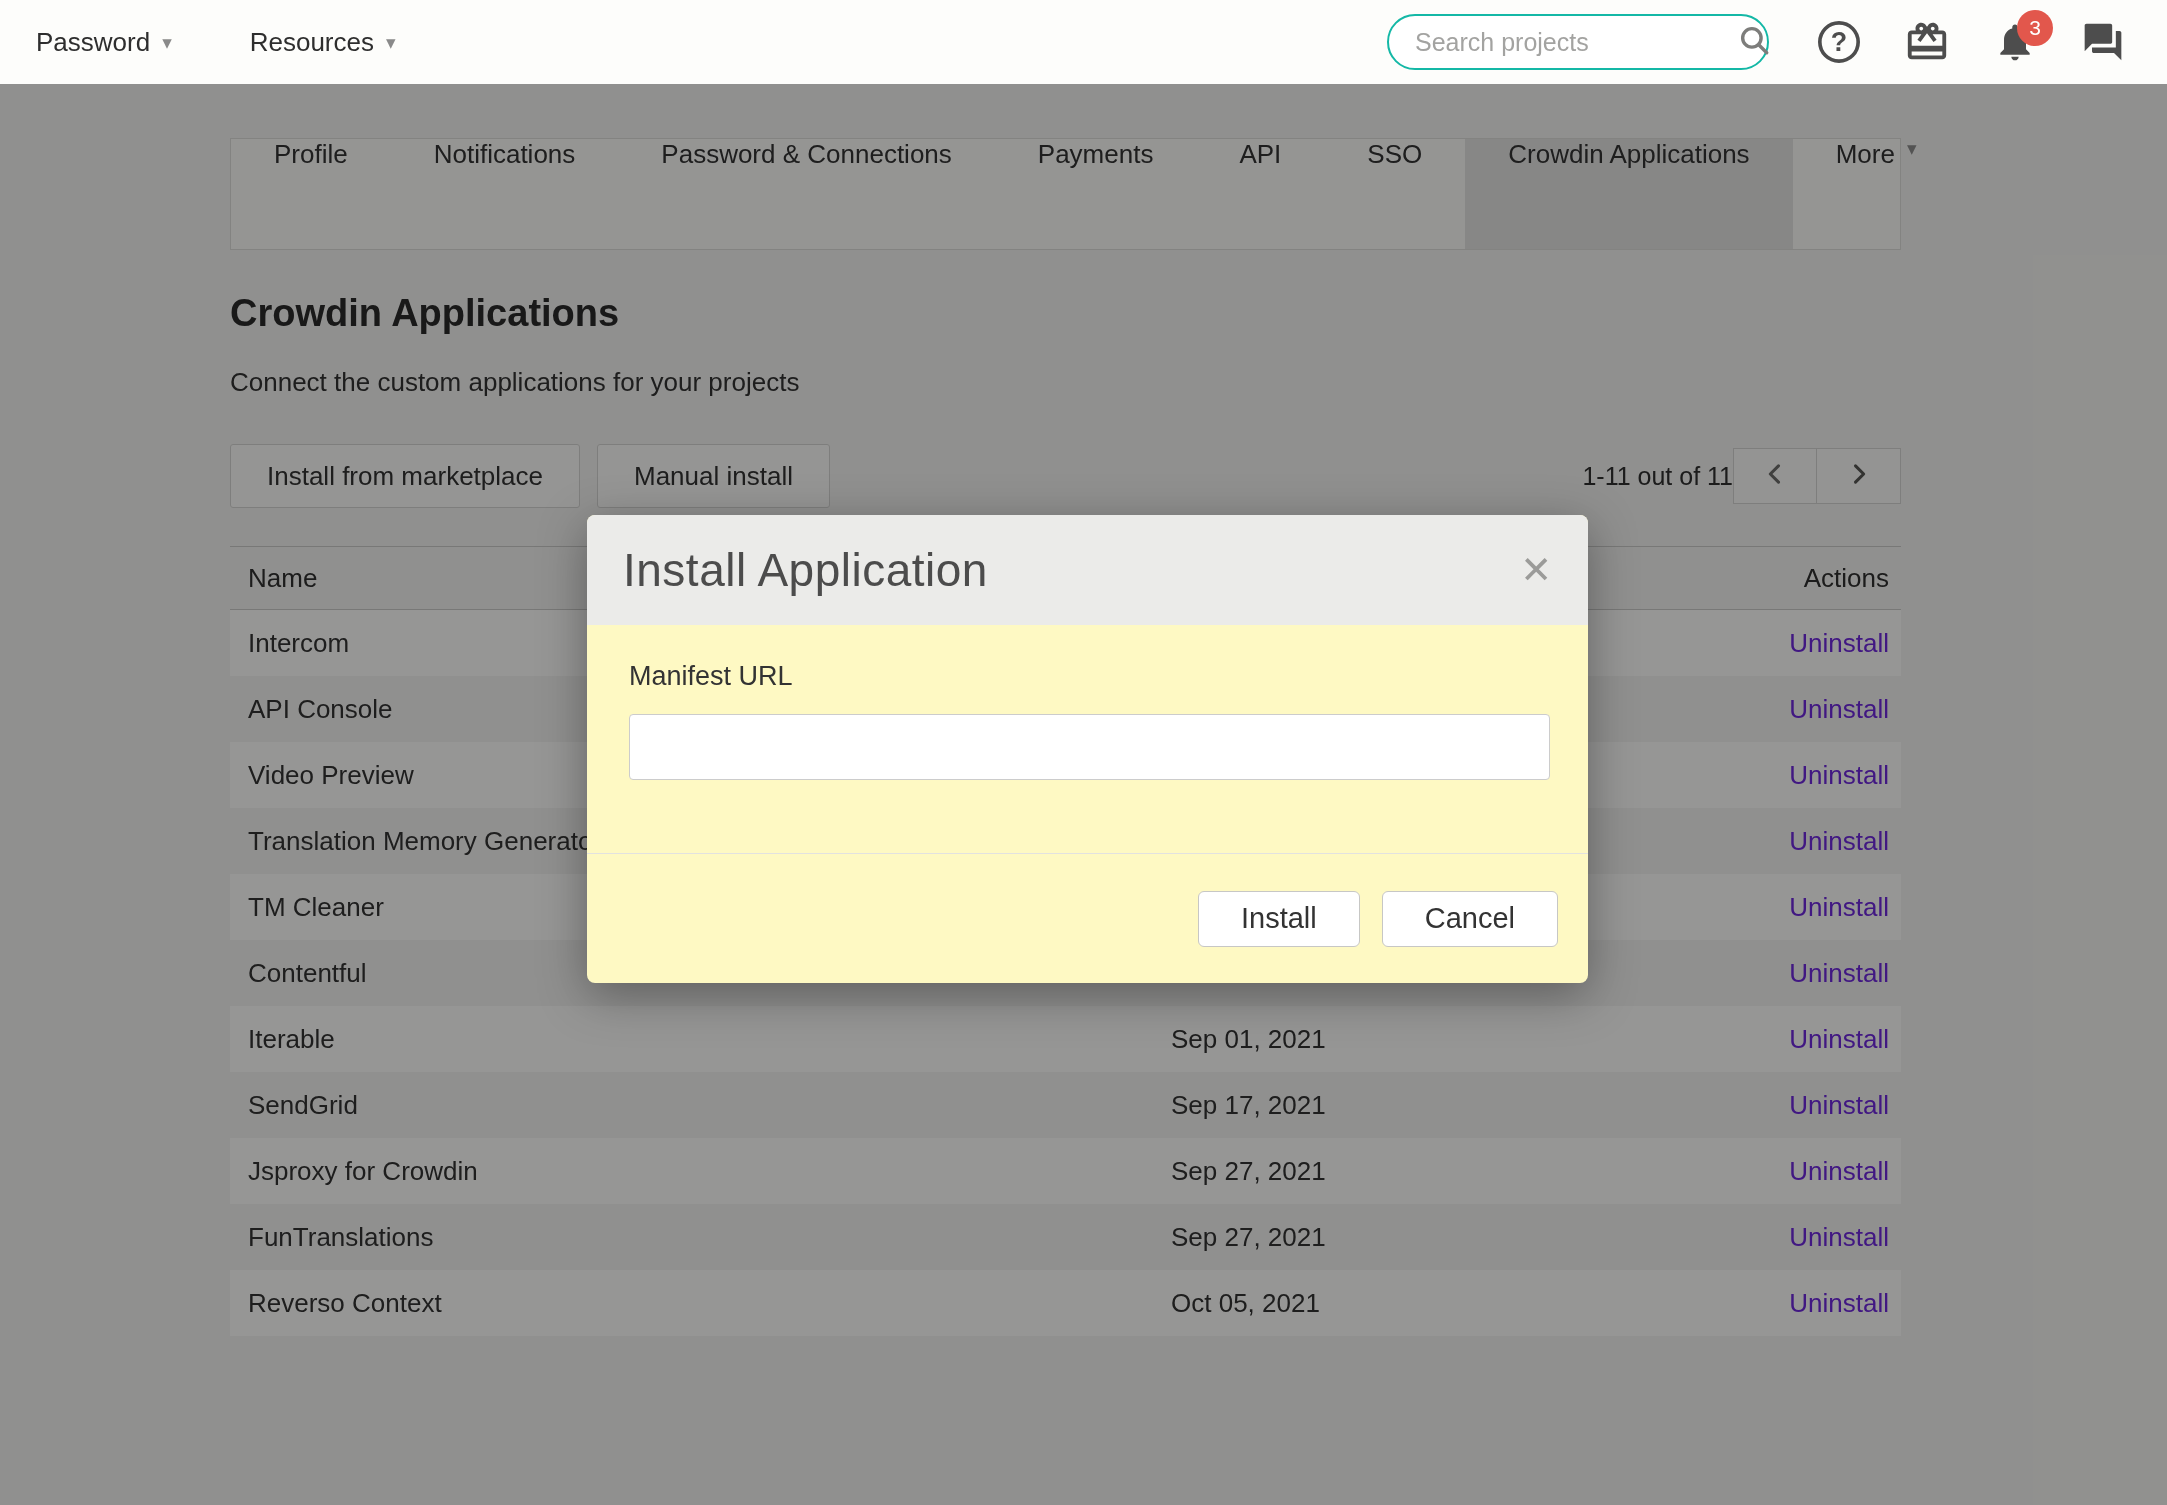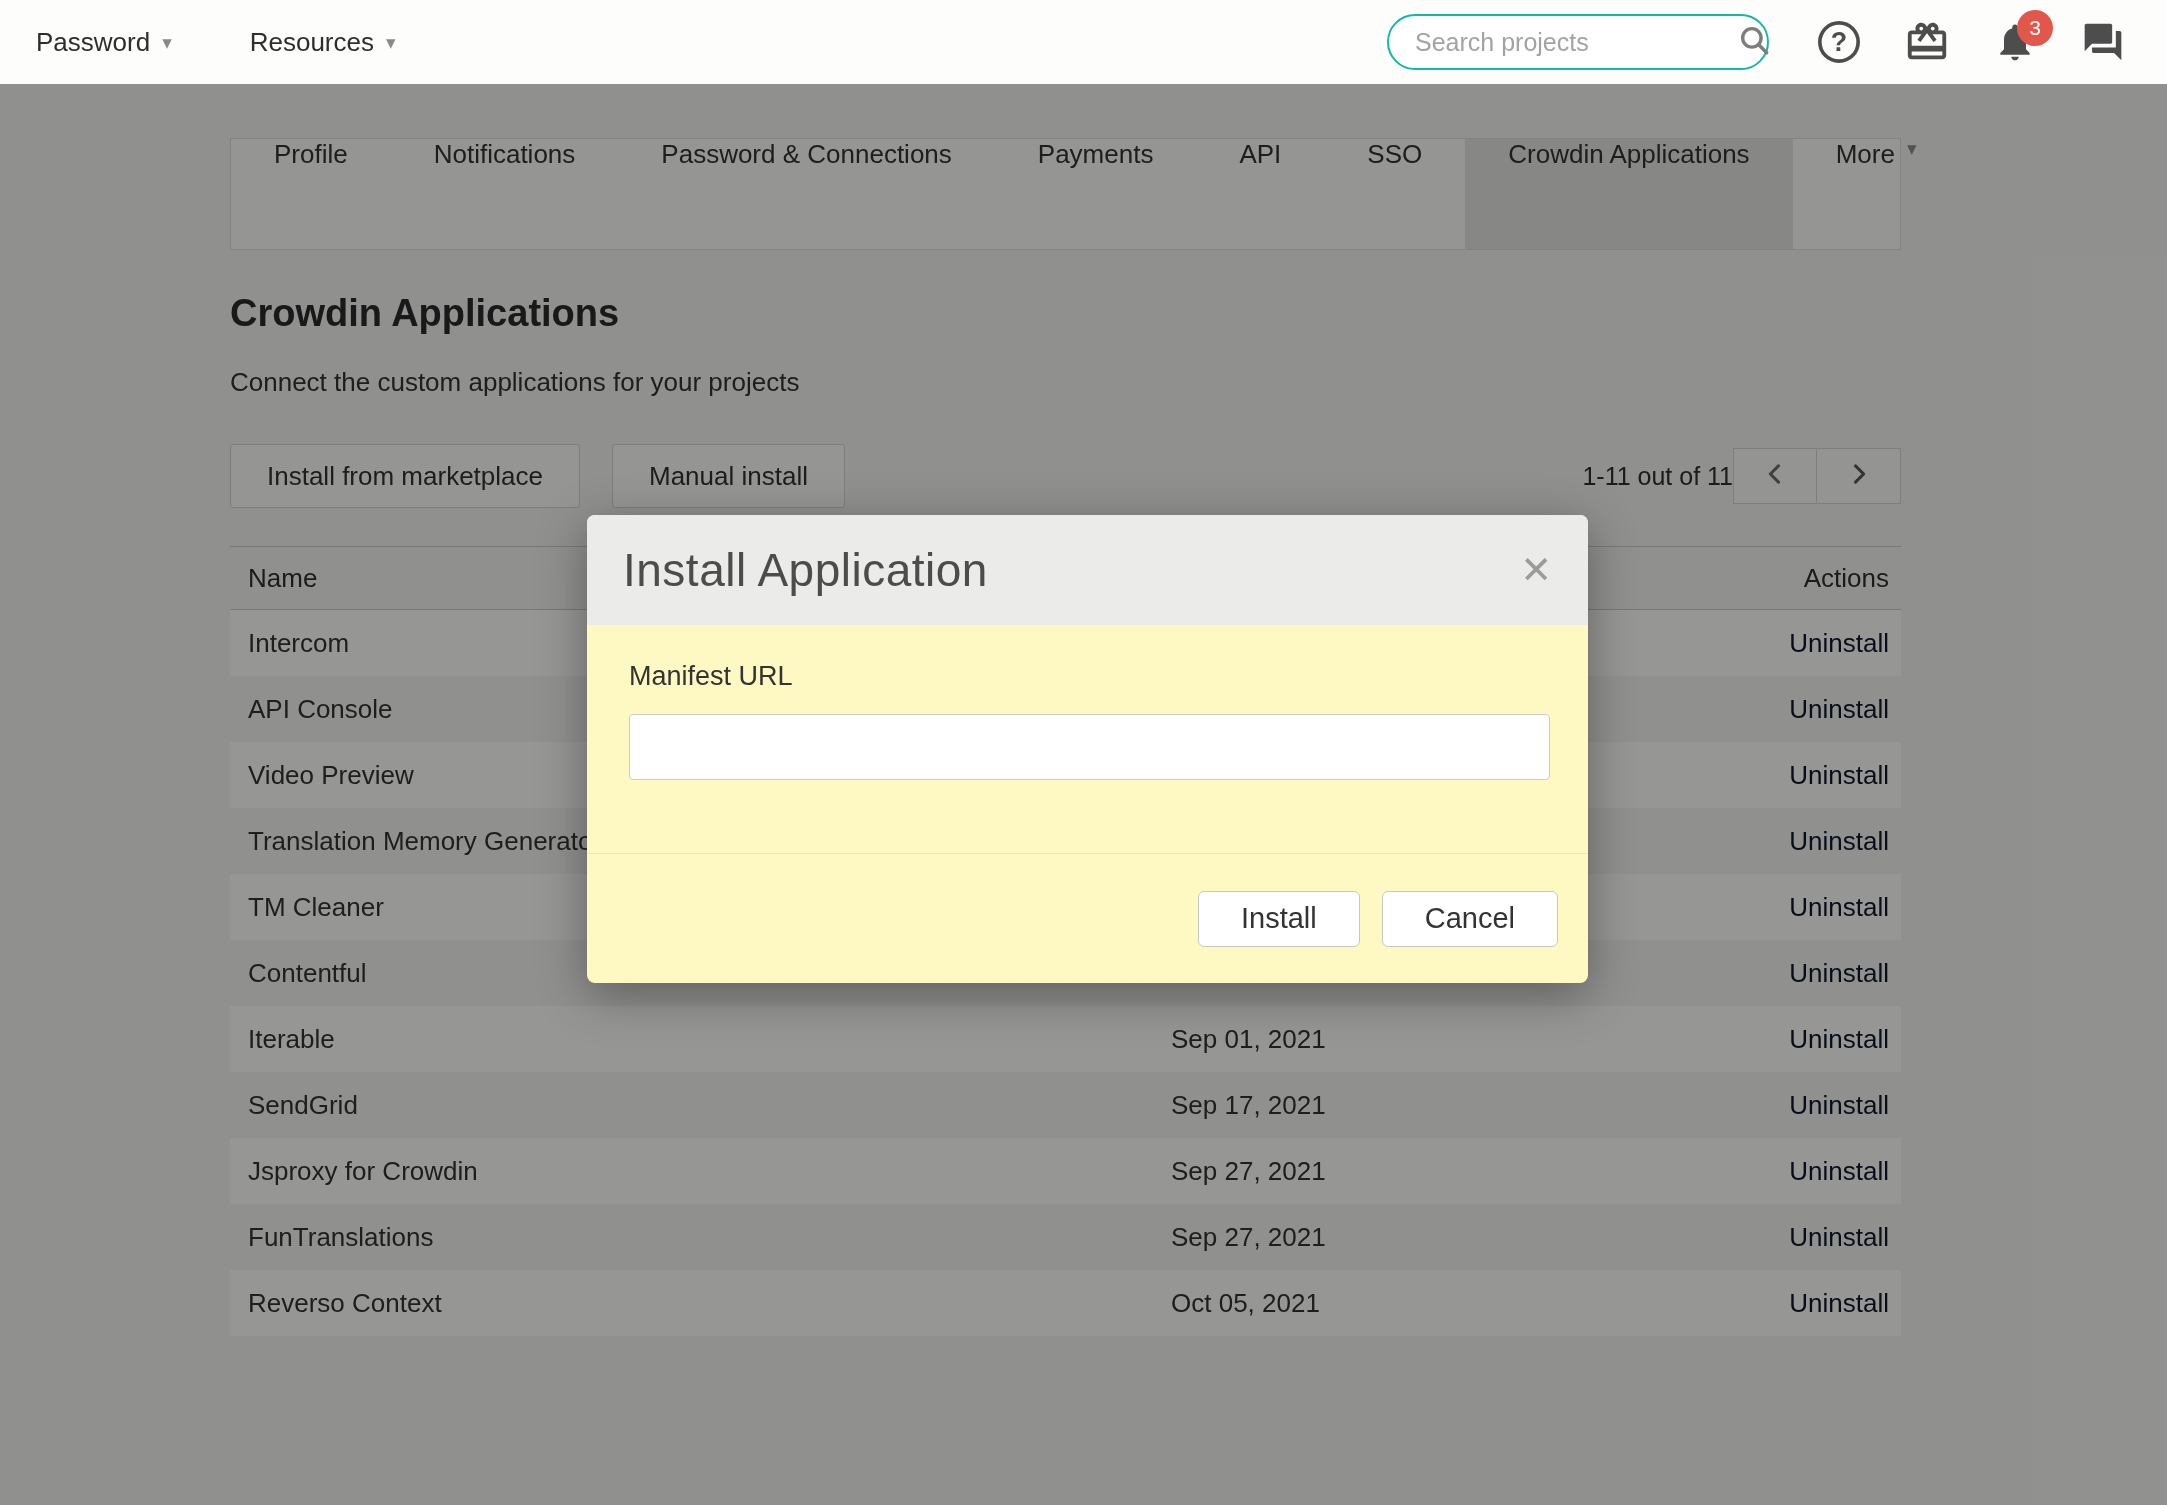--- a/index.html
+++ b/index.html
@@ -68,21 +68,21 @@
   .page-title { margin-top:42px; font-size:38px; font-weight:700; color:#2b2b2b; }
   .page-subtitle { margin-top:32px; font-size:26px; color:#333; }
 
   .actions-row { margin-top:46px; display:flex; align-items:center; }
   .btn {
     height:64px; padding:0 36px;
     background:#f9f9f7; border:1px solid #d3d3d1; border-radius:3px;
     font-size:26px; color:#333; font-family:inherit; cursor:pointer;
     display:flex; align-items:center;
   }
-  .btn + .btn { margin-left:32px; }
+  .btn + .btn { margin-left:17px; }
   .pager { margin-left:auto; display:flex; align-items:center; }
   .pager-label { font-size:25px; color:#2f2f2f; }
   .pager-buttons { display:flex; }
   .pager-btn {
     width:84px; height:56px;
     background:#f7f7f5; border:1px solid #d3d3d1;
     display:flex; align-items:center; justify-content:center; cursor:pointer;
   }
   .pager-btn + .pager-btn { border-left:none; }
 
@@ -95,21 +95,21 @@
   }
   .t-row {
     height:66px;
     display:grid; grid-template-columns:1fr 430px 310px; align-items:center;
     font-size:26px; color:#333;
   }
   .t-row.odd { background:#fbfbf9; }
   .cell-name { padding-left:18px; white-space:nowrap; overflow:hidden; }
   .cell-date { padding-left:10px; }
   .cell-actions { text-align:right; padding-right:12px; }
-  .uninstall-link { color:#0f172a; text-decoration:none; cursor:pointer; font-size:26px; }
+  .uninstall-link { color:#6d28d9; text-decoration:none; cursor:pointer; font-size:26px; }
 
   
   .overlay {
     position:absolute; top:84px; left:0; right:0; bottom:0;
     background:rgba(0,0,0,0.40); z-index:50;
   }
 
   
   .modal {
     position:absolute; left:587px; top:515px; width:1001px; height:468px;

